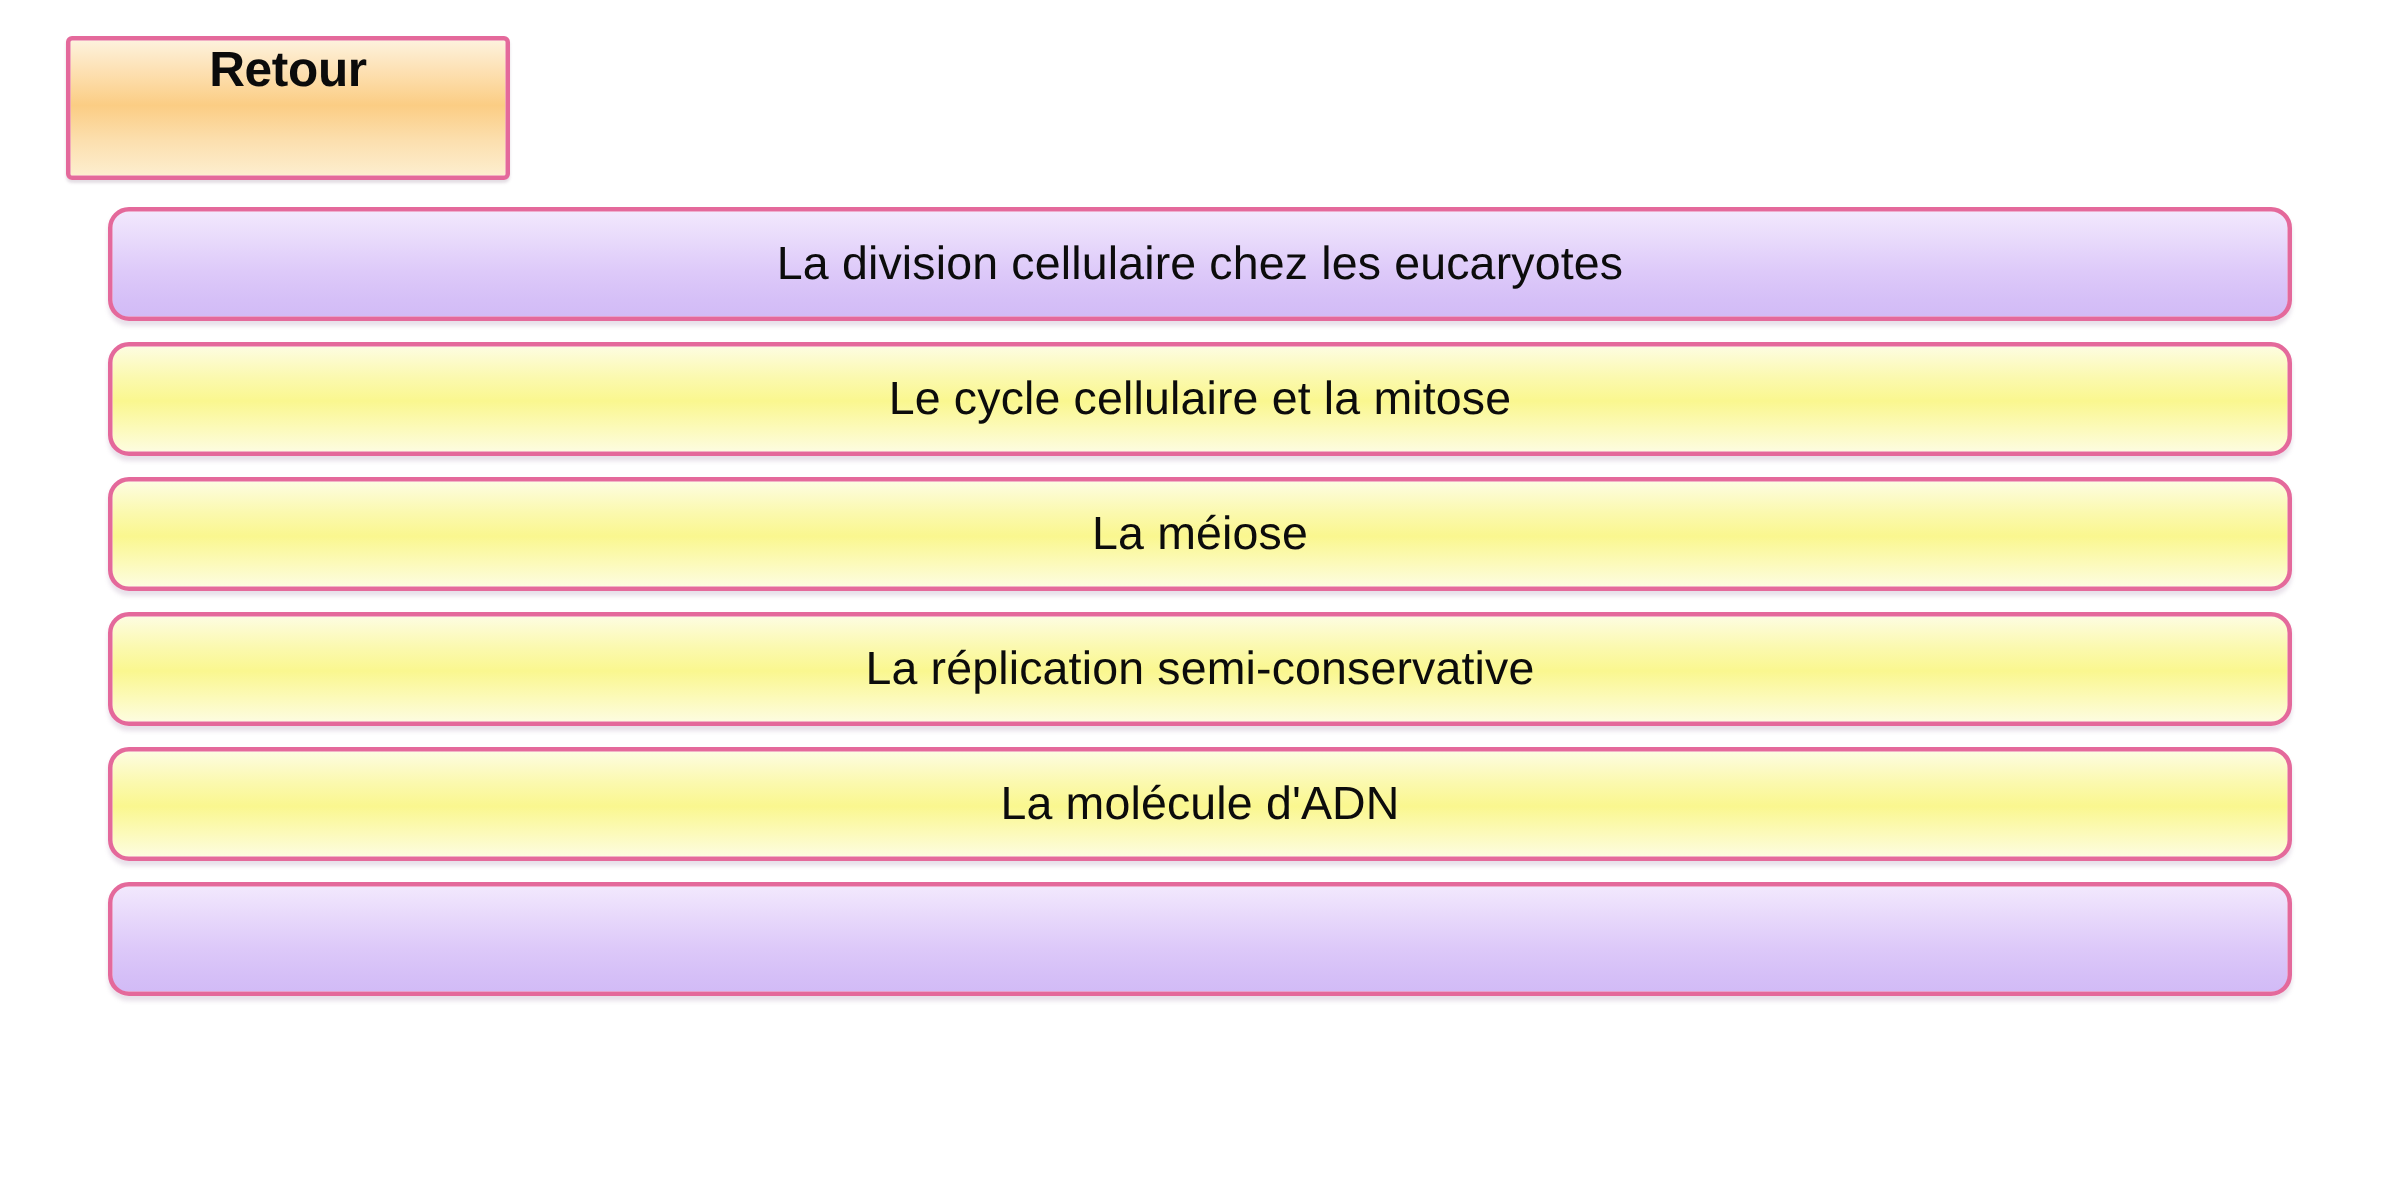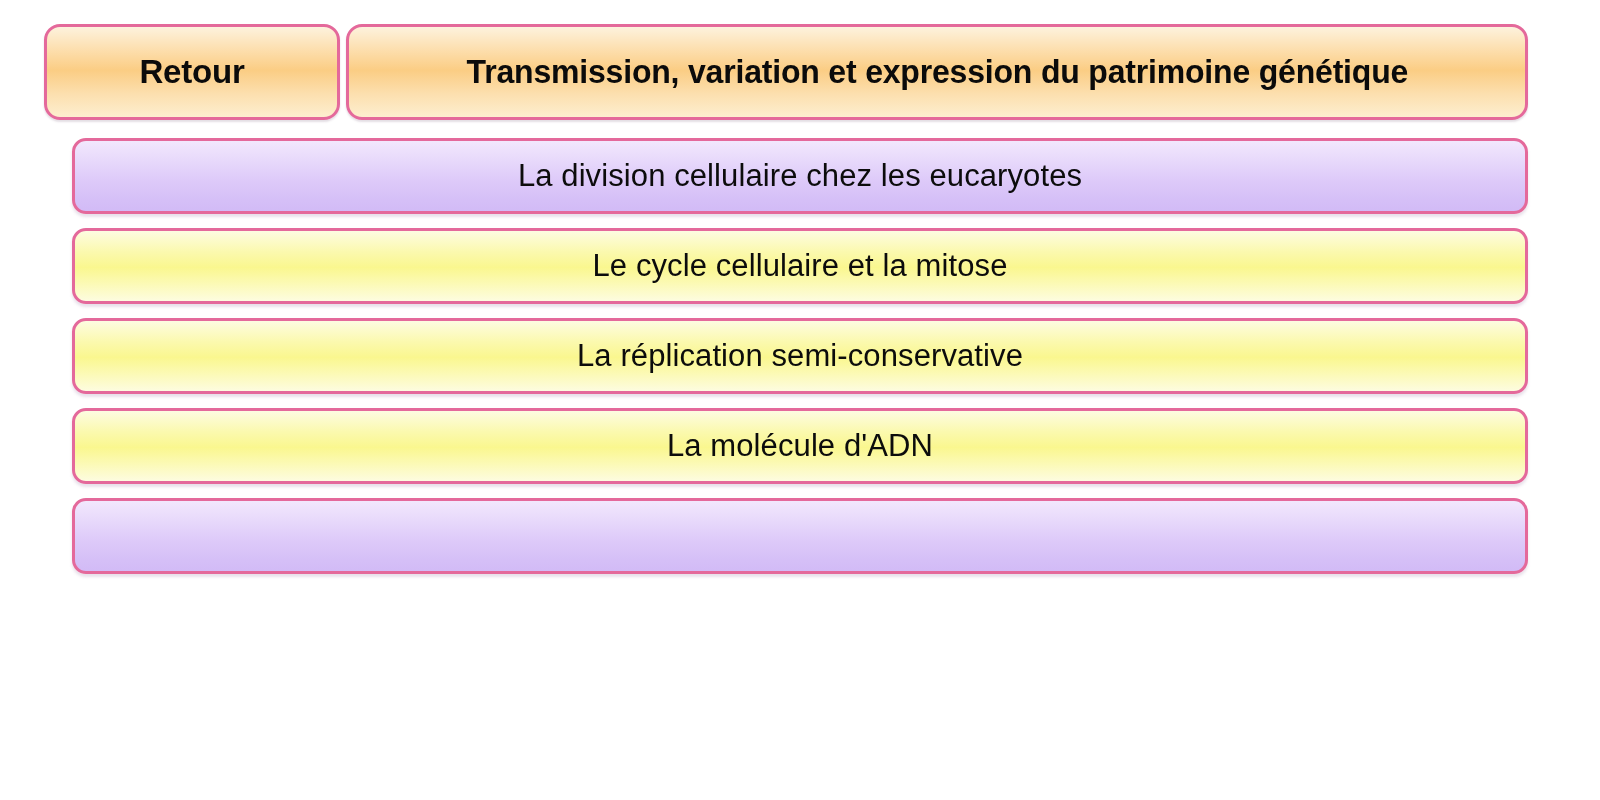--- a/index.html
+++ b/index.html
@@ -28,30 +28,29 @@
     left: 44px;
     top: 24px;
     width: 1484px;
     height: 96px;
     display: flex;
     gap: 6px;
   }
 
   .hdr-pill {
     border: 3px solid #e4699b;
-    border-radius: 16px;
+    border-radius: 4px;
     background: linear-gradient(to bottom,
         #fdf2dd 0%,
         #fde1b4 22%,
         #fbcd84 48%,
         #fcdfae 74%,
         #fdeecf 100%);
     box-shadow: 0 2px 2px rgba(120, 90, 120, 0.20);
     display: flex;
-    align-items: center;
     justify-content: center;
     box-sizing: border-box;
     overflow: hidden;
   }
 
   .back-btn {
     width: 296px;
     flex: 0 0 296px;
   }
 
@@ -127,31 +126,31 @@
 </style>
 </head>
 <body>
 
 <div id="app">
 
   <div class="header-row">
     <div class="hdr-pill back-btn">
       <span class="hdr-text">Retour</span>
     </div>
-    <div class="hdr-pill title-bar">
-      <span class="hdr-text">Transmission, variation et expression du patrimoine génétique</span>
-    </div>
   </div>
 
   <div class="list" id="list-container">
       <div class="list-item purple">
         <span class="item-label">La division cellulaire chez les eucaryotes</span>
       </div>
       <div class="list-item yellow">
         <span class="item-label">Le cycle cellulaire et la mitose</span>
+      </div>
+      <div class="list-item yellow">
+        <span class="item-label">La méiose</span>
       </div>
       <div class="list-item yellow">
         <span class="item-label">La réplication semi-conservative</span>
       </div>
       <div class="list-item yellow">
         <span class="item-label">La molécule d'ADN</span>
       </div>
       <div class="list-item purple">
         <span class="item-label"></span>
       </div>

